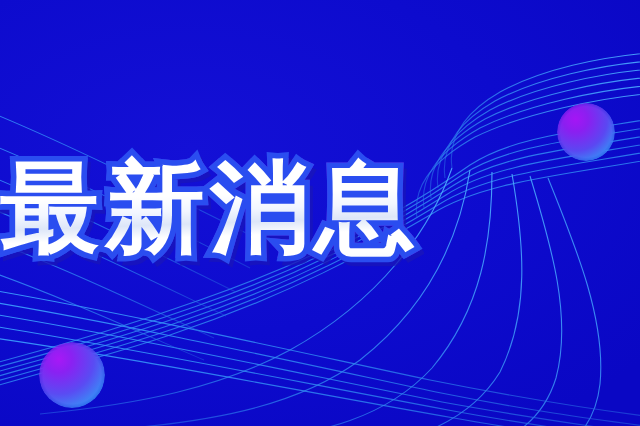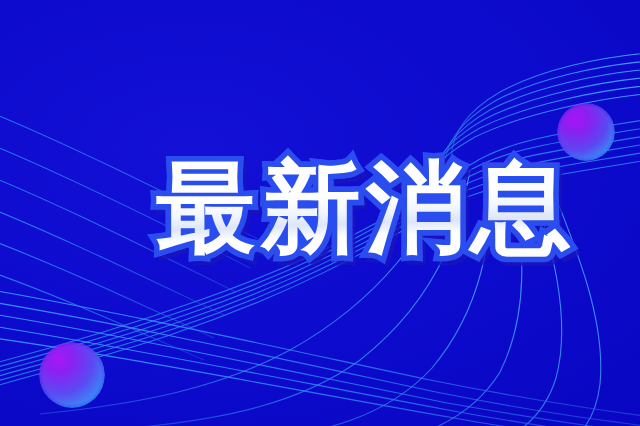--- a/index.html
+++ b/index.html
@@ -47,23 +47,22 @@
     height: 66px;
     background: radial-gradient(circle at 30% 26%, #a818f6 0%, #8a21f2 20%, #5a4bf3 52%, #309ff8 86%, #28abfd 100%);
     -webkit-mask-image: radial-gradient(circle, #000 62%, transparent 97%);
     mask-image: radial-gradient(circle, #000 62%, transparent 97%);
   }
   .title-wrap {
     position: absolute;
     left: 0;
     top: 158px;
     width: 568px;
-    text-align: right;
+    text-align: left;
     z-index: 6;
-    margin-left: 8px;
   }
   .title {
     display: inline-block;
     position: relative;
     font-family: "DejaVu Sans", "Liberation Sans", sans-serif;
     font-size: 100px;
     font-weight: 700;
     line-height: 1.0;
     letter-spacing: 5px;
     white-space: nowrap;

